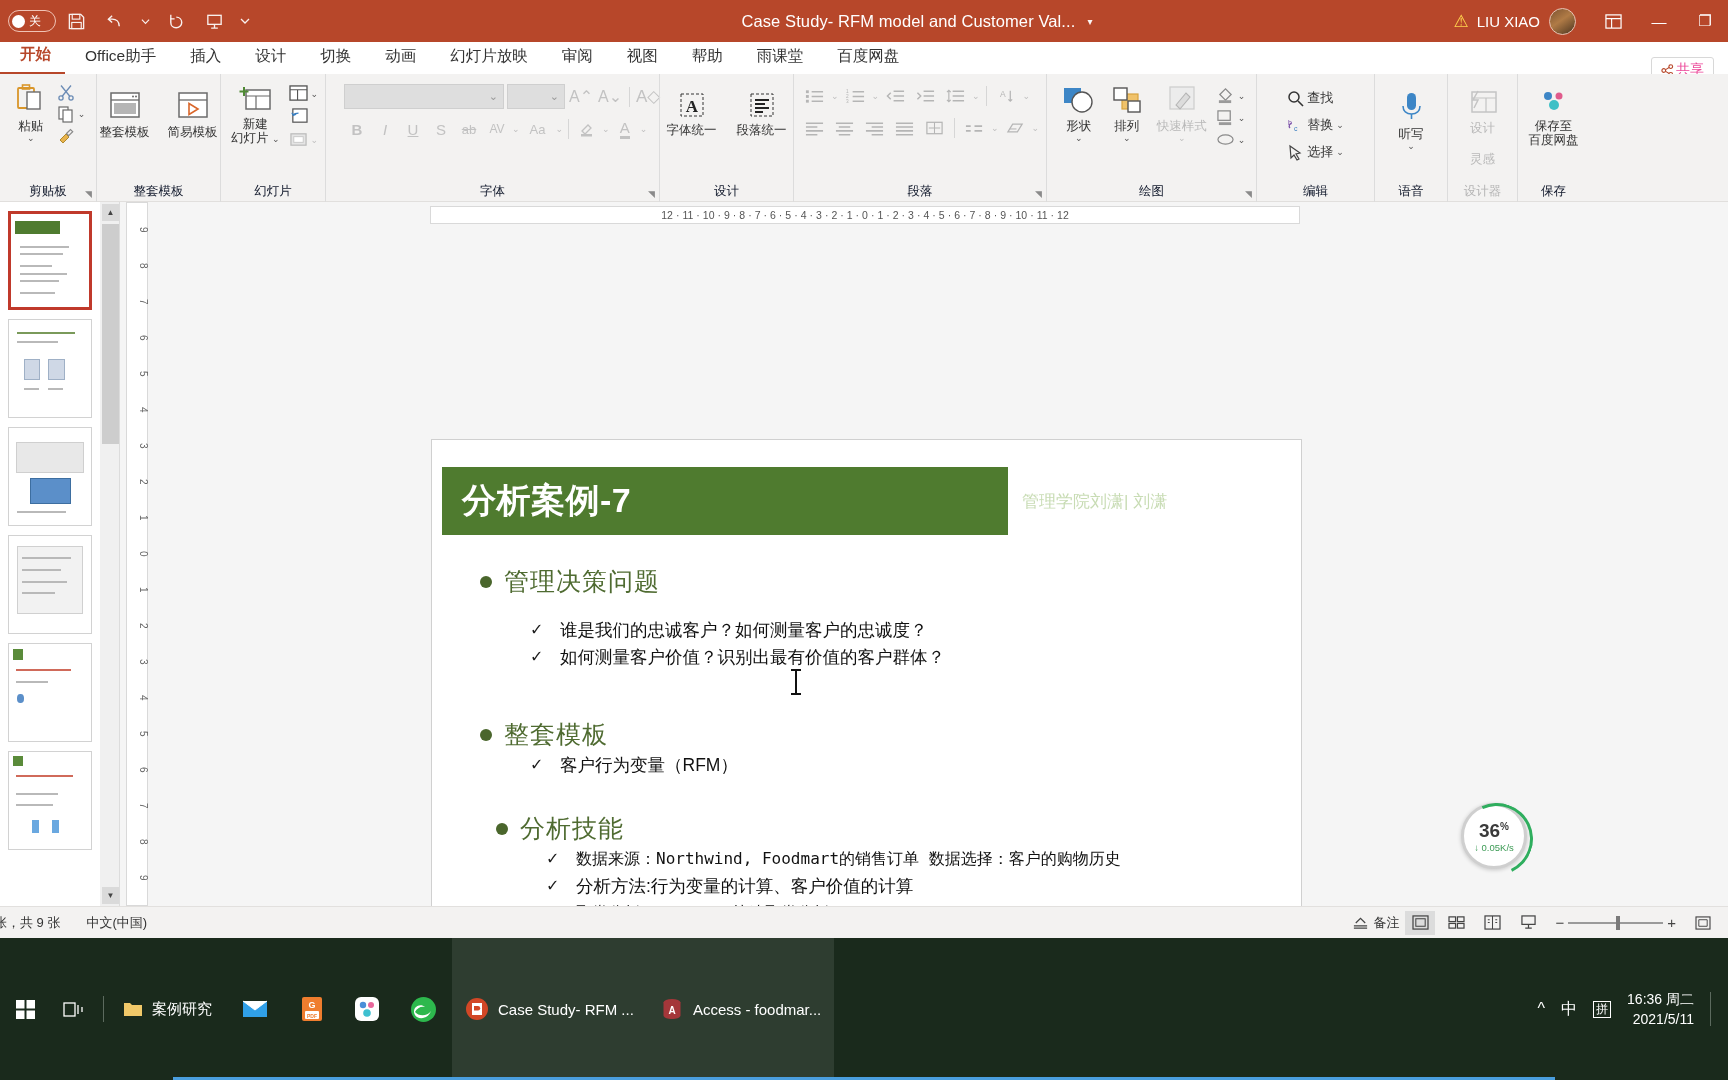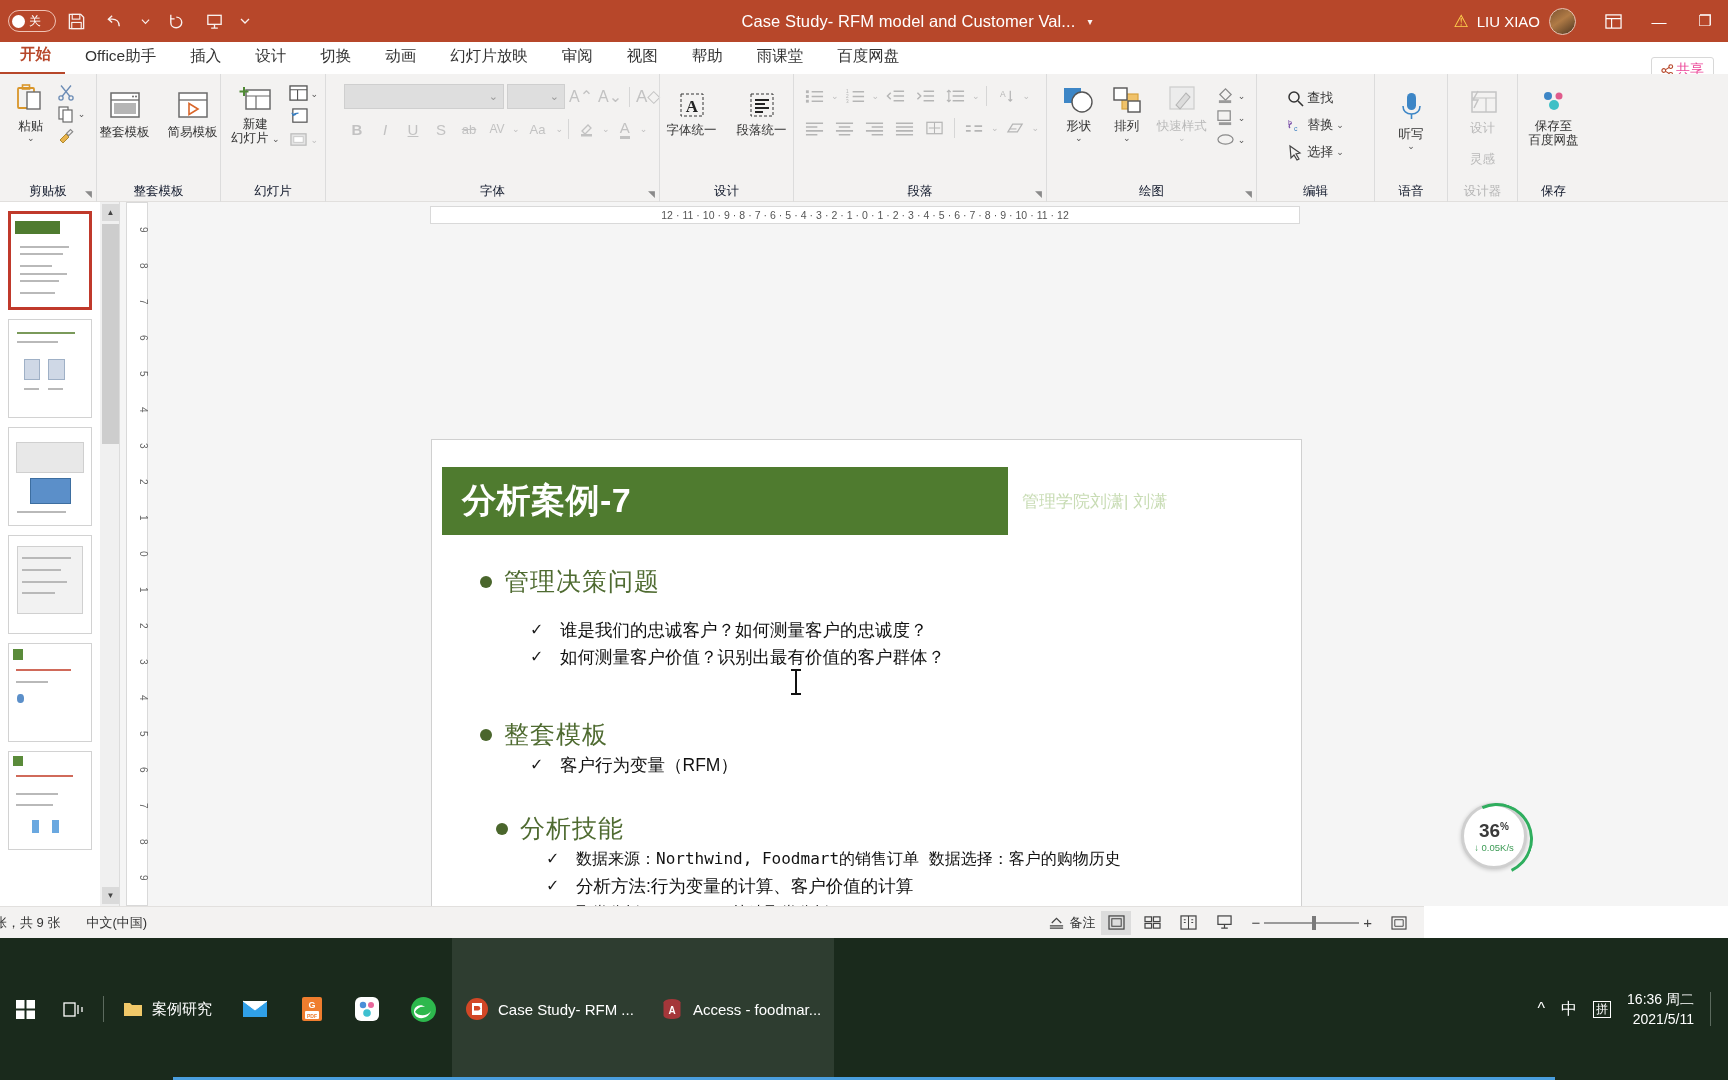--- a/index.html
+++ b/index.html
@@ -201,21 +201,21 @@
     content:""; position:absolute; left:-3px; top:-3px; width:66px; height:66px;
     border-radius:50%; border:3px solid transparent; border-top-color:#2fae5e;
     border-right-color:#2fae5e; transform:rotate(20deg);
   }
   .nb-pct { font-size:19px; color:#3a3a3a; font-weight:600; position:relative; z-index:2;}
   .nb-pct sup { font-size:10px; }
   .nb-speed { font-size:9.5px; color:#3c9b55; position:relative; z-index:2;}
 
   
   .statusbar {
-    position:absolute; left:0; top:906px; width:1424px; height:32px; background:#f3f2f1;
+    position:absolute; left:0; top:906px; width:1728px; height:32px; background:#f3f2f1;
     border-top:1px solid #e2e0de; display:flex; align-items:center; font-size:13px; color:#333;
   }
   .sb-left { display:flex; align-items:center; gap:26px; padding-left:0px; }
   .sb-right { position:absolute; right:10px; display:flex; align-items:center; gap:6px; }
   .sb-btn { width:30px; height:24px; display:flex; align-items:center; justify-content:center; cursor:pointer;}
   .sb-btn.active { background:#dcdcdc; }
   .zoomline { display:flex; align-items:center; gap:4px; margin:0 6px; }
   .zoom-track { width:95px; height:2px; background:#9a9a9a; position:relative; }
   .zoom-knob { position:absolute; left:48px; top:-6px; width:4px; height:14px; background:#7a7a7a;}
 

